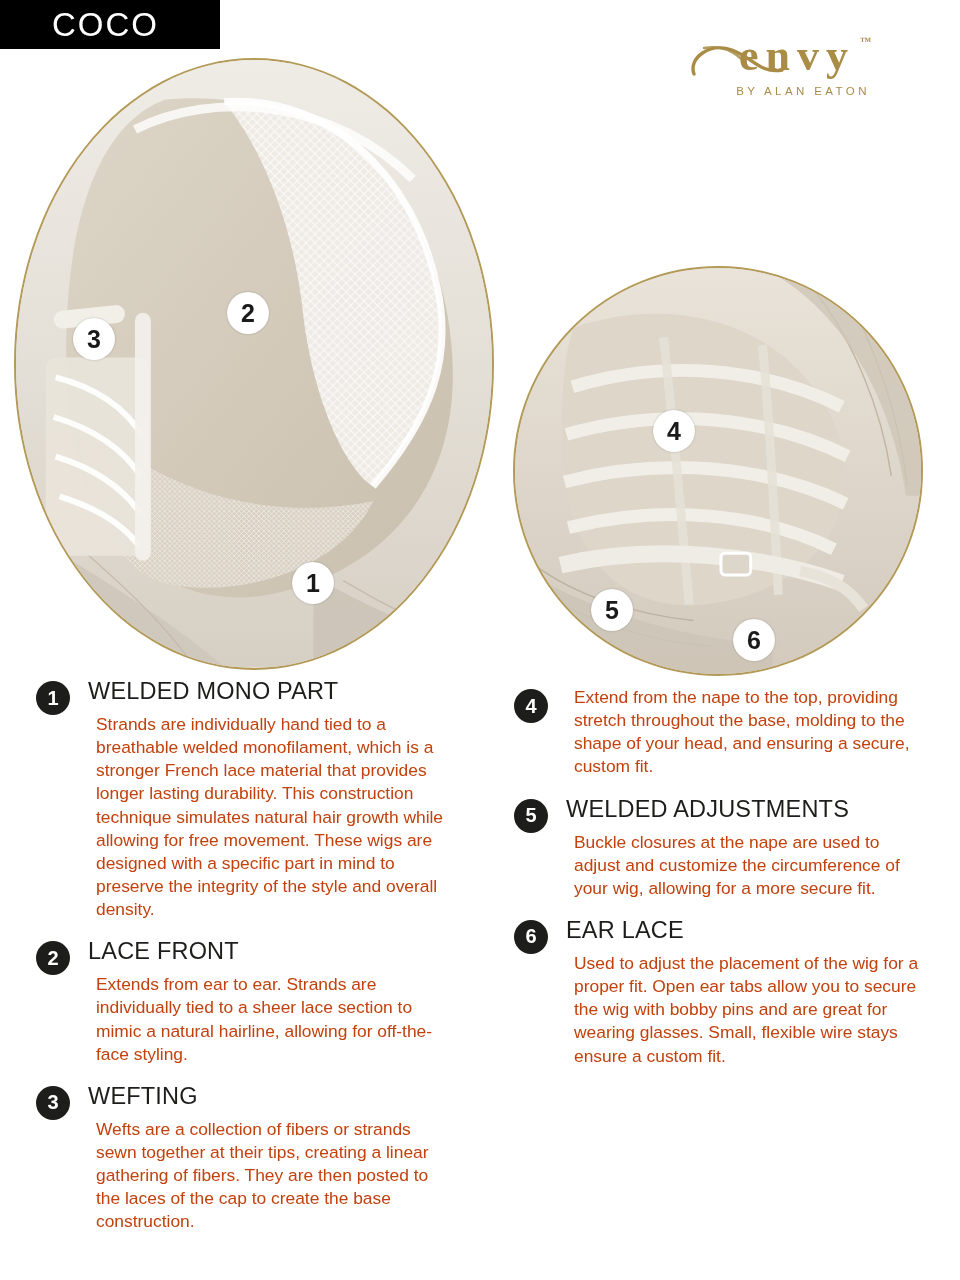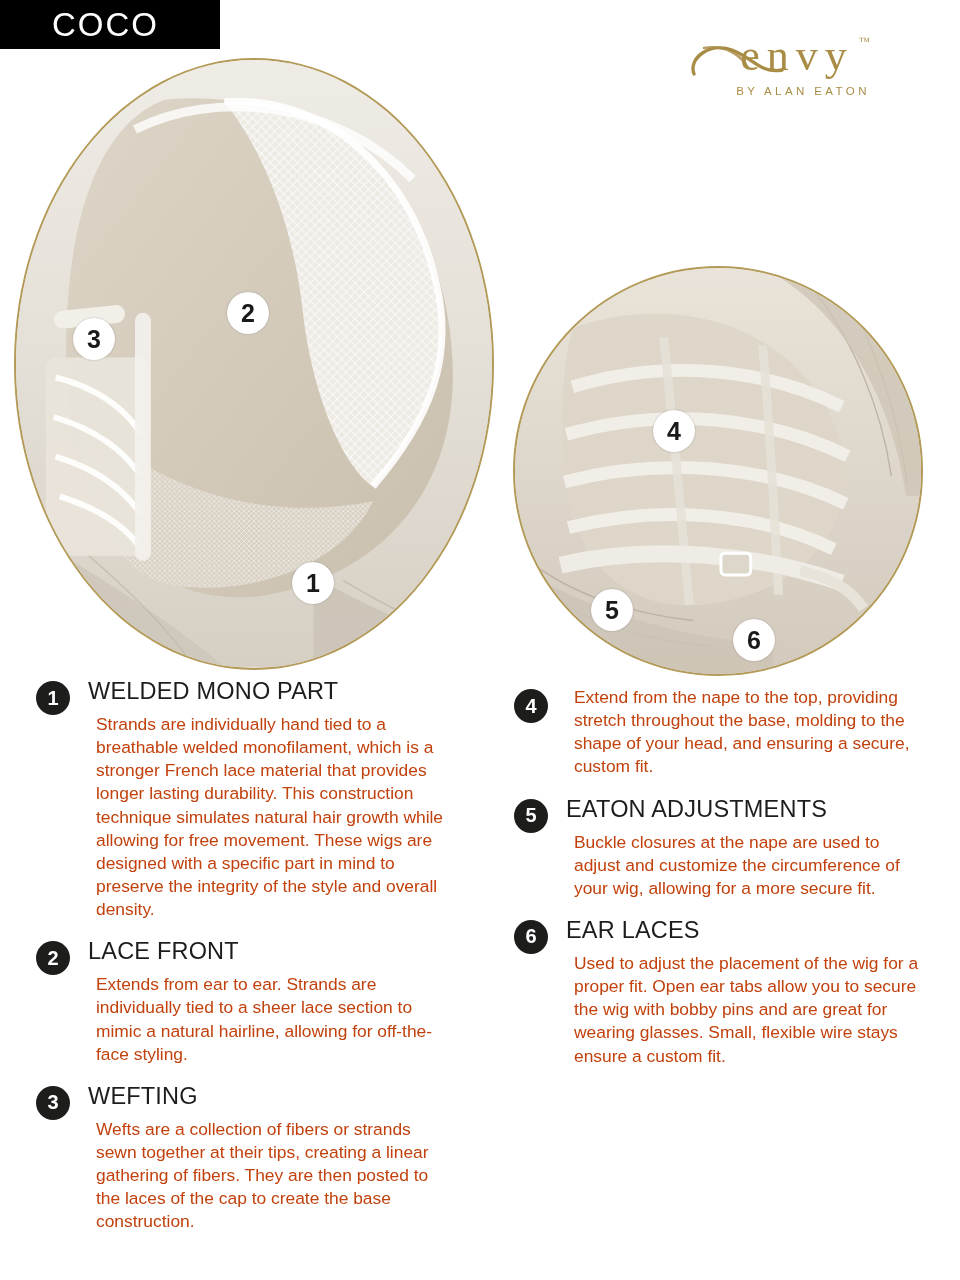--- a/index.html
+++ b/index.html
@@ -42,21 +42,21 @@
     flex-direction: column;
     align-items: center;
     justify-content: center;
   }
   .logo .logo-word {
     position: relative;
     font-size: 44px;
     letter-spacing: 7px;
     color: #a98c45;
     font-family: "Liberation Serif", serif;
-    font-weight: 400;
+    font-weight: 700;
     line-height: 1;
   }
   .logo .logo-tm {
     position: absolute;
     right: -16px; top: 2px;
     font-size: 11px;
     color: #a98c45;
     letter-spacing: 0;
   }
   .logo .logo-sub {
@@ -340,28 +340,28 @@
         <div class="num">
           <span>4</span>
         </div>
         <p>Extend from the nape to the top, providing stretch throughout the base, molding to the shape of your head, and ensuring a secure, custom fit.</p>
       </div>
 
       <div class="feature">
         <div class="num">
           <span>5</span>
         </div>
-        <h3>EATON ADJUSTMENTS</h3>
+        <h3>WELDED ADJUSTMENTS</h3>
         <p>Buckle closures at the nape are used to adjust and customize the circumference of your wig, allowing for a more secure fit.</p>
       </div>
 
       <div class="feature">
         <div class="num">
           <span>6</span>
         </div>
-        <h3>EAR LACES</h3>
+        <h3>EAR LACE</h3>
         <p>Used to adjust the placement of the wig for a proper fit. Open ear tabs allow you to secure the wig with bobby pins and are great for wearing glasses. Small, flexible wire stays ensure a custom fit.</p>
       </div>
 
     </div>
   </div>
 
 </div>
 
 </body></html>

